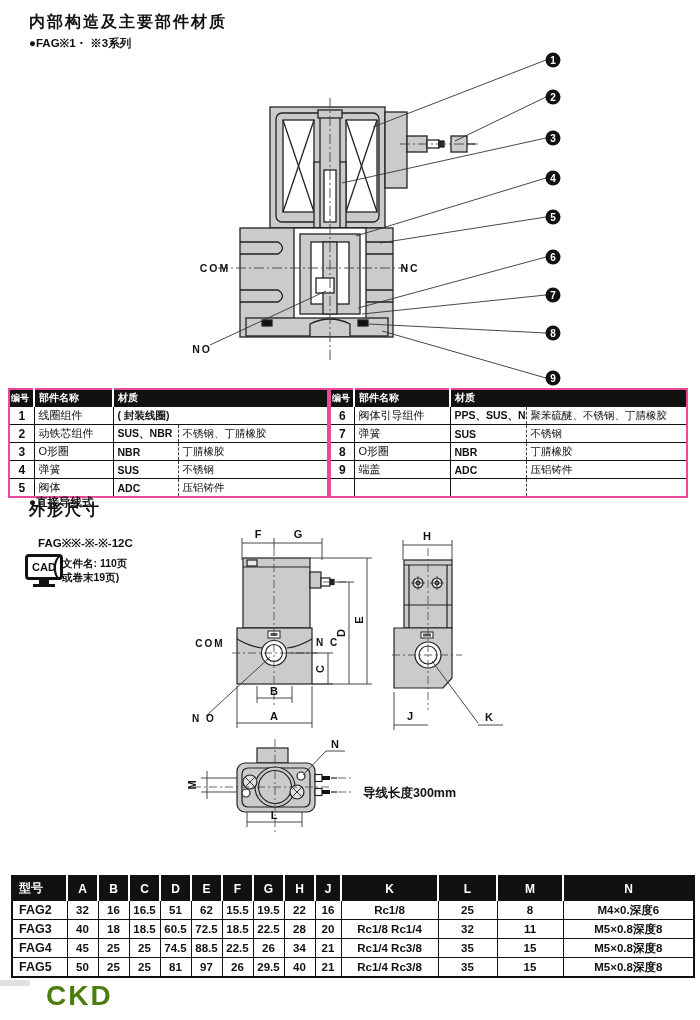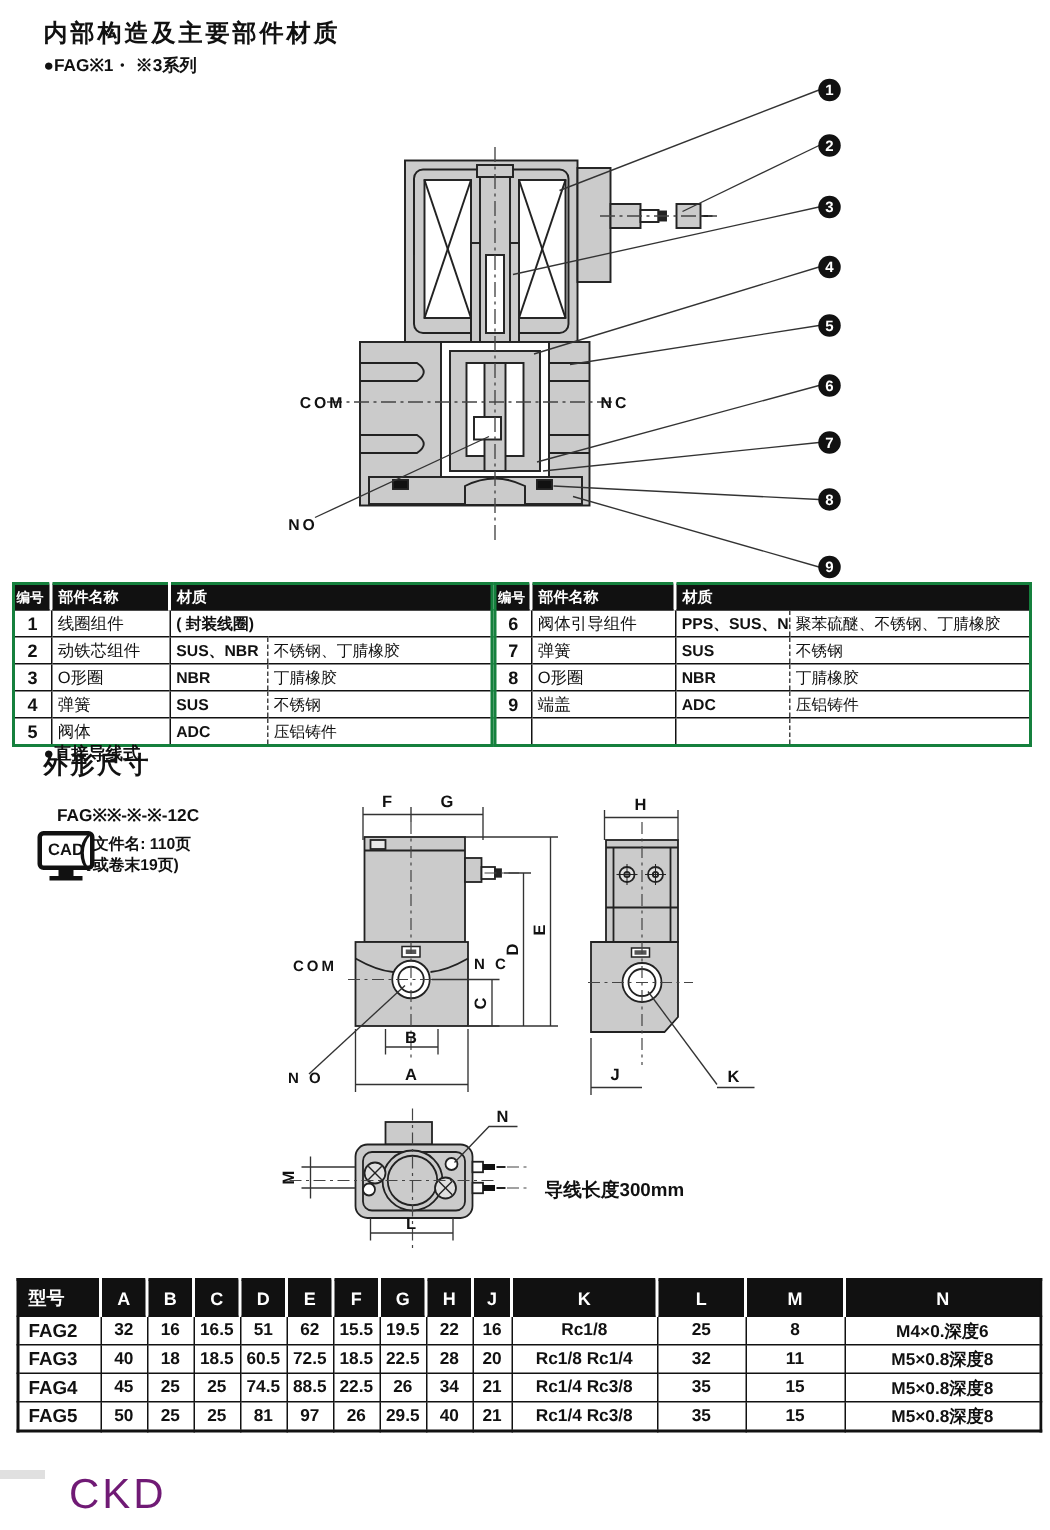--- a/index.html
+++ b/index.html
@@ -4,21 +4,21 @@
 <style>
   html,body{margin:0;padding:0;background:#fff;}
   .page{position:relative;width:695px;height:1020px;background:#ffffff;overflow:hidden;
         font-family:"Liberation Sans",sans-serif;color:#111;}
   .abs{position:absolute;}
   
   .h-main{font-size:16px;font-weight:bold;letter-spacing:2px;}
   .h-sub{font-size:11.5px;font-weight:bold;}
   
   table{border-collapse:collapse;table-layout:fixed;}
-  table.parts{border:2px solid #15803d;font-size:11px;}
+  table.parts{border:2px solid #ec4899;font-size:11px;}
   table.parts th{background:#111;color:#fff;font-size:10px;font-weight:bold;text-align:left;
                  padding:1px 4px;height:14px;border-right:2px solid #fff;}
   table.parts th:last-child{border-right:none;margin-top:38px;}
   table.parts td{border-top:1px solid #111;height:17px;padding:0 4px;white-space:nowrap;overflow:hidden;}
   table.parts td.pno{text-align:center;font-weight:bold;font-size:12px;padding:0;border-right:1.5px solid #111;}
   table.parts td.pname{border-right:1.5px solid #111;}
   table.parts td.pmat{font-weight:bold;font-size:10.5px;}
   table.parts td.pdesc{border-left:1px dashed #444;font-size:10.5px;}
   
   table.dims{border:2px solid #111;font-size:11.5px;width:682px;}
@@ -30,21 +30,21 @@
   table.dims td.model{text-align:left;padding-left:6px;font-size:12.5px;}
   
   .cad-box{width:32px;height:20px;border:3px solid #111;border-radius:4px;
            display:flex;align-items:center;justify-content:center;
            font-size:11px;font-weight:bold;}
   .cad-stand{width:10px;height:4px;background:#111;margin:0 auto;}
   .cad-base{width:22px;height:3px;background:#111;margin:0 auto;}
   .cad-note{font-size:10.5px;font-weight:bold;line-height:14px;white-space:nowrap;}
   .bracket{font-size:26px;font-weight:400;line-height:28px;}
   .lead-note{font-size:12.5px;font-weight:bold;}
-  .logo{font-size:28px;font-weight:normal;letter-spacing:2px;color:#701a75;}
+  .logo{font-size:28px;font-weight:bold;letter-spacing:2px;color:#4d7c0f;}
   svg text{font-family:"Liberation Sans",sans-serif;}
   .dimletter{font-size:11px;font-weight:bold;fill:#111;}
   .portlabel{font-size:10.5px;font-weight:bold;fill:#111;letter-spacing:2px;}
   .callout-num{font-size:10px;font-weight:bold;fill:#fff;}
 </style>
 </head>
 <body>
 
 <div class="page">
 
@@ -377,21 +377,21 @@
         <line x1="117" y1="77" x2="117" y2="92"></line>
       <polyline points="118,40 141,16 160,16" fill="none"></polyline>
     </g>
     <text class="dimletter" transform="rotate(-90 11 50)" x="11" y="50" text-anchor="middle">M</text>
     <text class="dimletter" x="89" y="84" text-anchor="middle">L</text>
     <text class="dimletter" x="150" y="13" text-anchor="middle">N</text>
   </svg>
 
   <div class="abs lead-note" style="left:363px;top:785px;">导线长度300mm</div>
 
-  <table class="dims abs" style="left:11px;top:852px;border-radius:29px;">
+  <table class="dims abs" style="left:11px;top:875px;border-radius:29px;">
     <colgroup>
       <col style="width:55px">
         <col style="width:31px">
         <col style="width:31px">
         <col style="width:31px">
       <col style="width:31px">
         <col style="width:31px">
         <col style="width:31px">
         <col style="width:31px">
       <col style="width:31px">

